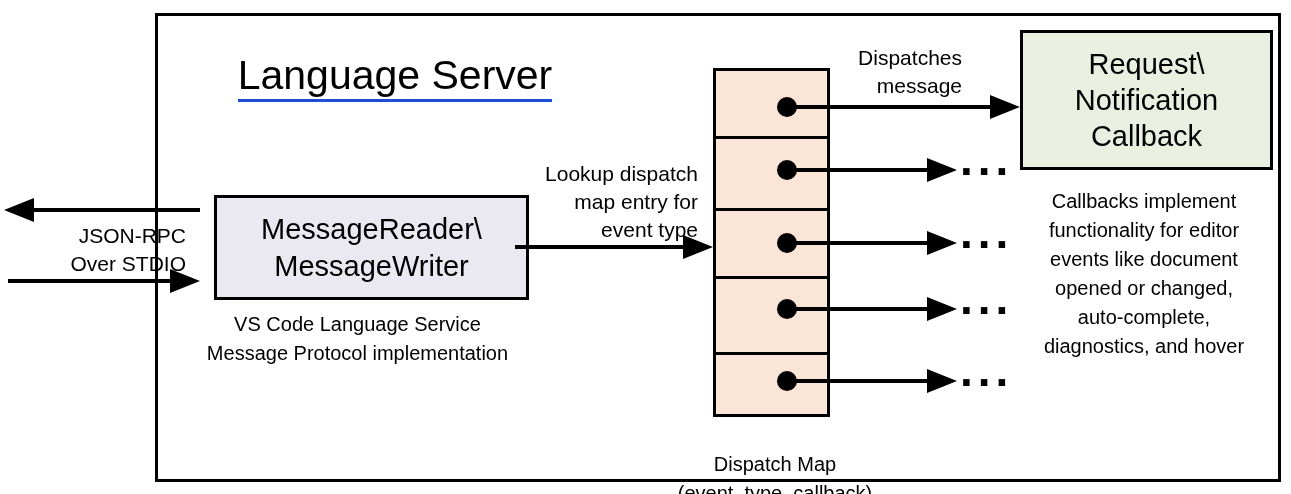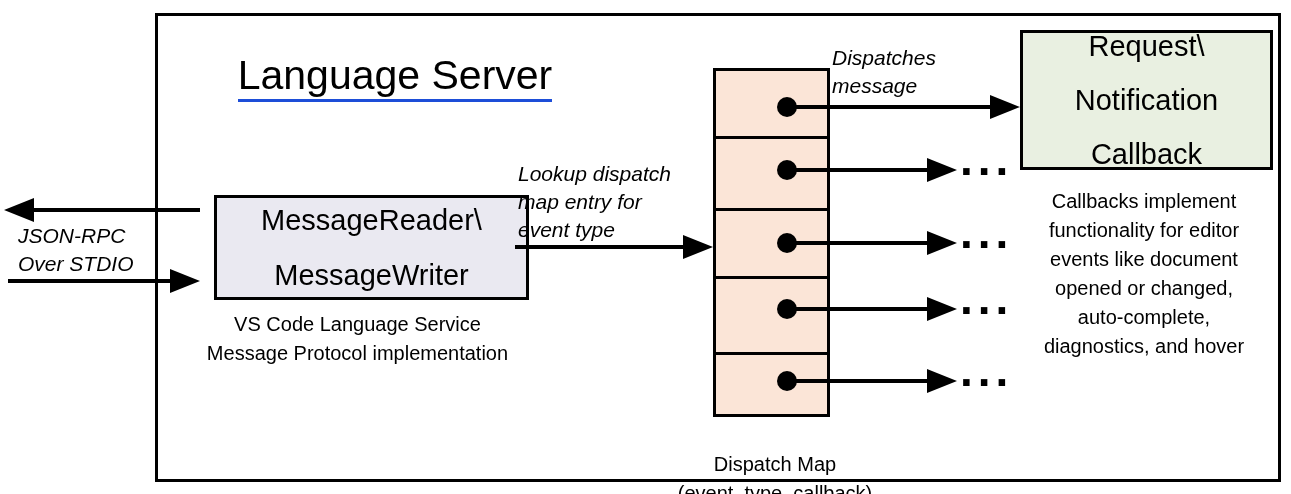--- a/index.html
+++ b/index.html
@@ -5,25 +5,25 @@
   * { margin: 0; padding: 0; box-sizing: border-box; }
   html, body { background: #ffffff; }
   body {
     width: 1291px; height: 494px;
     font-family: "Liberation Sans", sans-serif;
     color: #000;
     position: relative;
     overflow: hidden;
   }
   .abs { position: absolute; }
-  .box { border: 3px solid #000; display: flex; flex-direction: column; align-items: center; justify-content: center; text-align: right; gap: 18px; }
+  .box { border: 3px solid #000; display: flex; flex-direction: column; align-items: center; justify-content: center; text-align: right; }
   .hline { height: 4px; background: #000; }
   .head-right { width: 0; height: 0; border-top: 12px solid transparent; border-bottom: 12px solid transparent; border-left: 30px solid #000; }
   .head-left  { width: 0; height: 0; border-top: 12px solid transparent; border-bottom: 12px solid transparent; border-right: 30px solid #000; }
-  .italic-label { font-style: italic; font-size: 21px; line-height: 28px; text-align: left; }
+  .italic-label { font-size: 21px; line-height: 28px; text-align: right; }
   .caption { font-size: 20px; line-height: 29px; text-align: center; }
   .dot { width: 20px; height: 20px; border-radius: 50%; background: #000; position: absolute; }
   .divider { position: absolute; left: 0; right: 0; height: 3px; background: #000; }
   .ellipsis { font-size: 46px; font-weight: bold; letter-spacing: 5px; line-height: 44px; }
   .big-box-text { font-size: 29px; line-height: 37px; }
   #outer-box { border: 3px solid #000; }
   #title-text { display: inline-block; font-size: 41px; border-bottom: 3px solid #1d4ed8; padding-bottom: 0; }
 </style>
 </head>
 <body>

